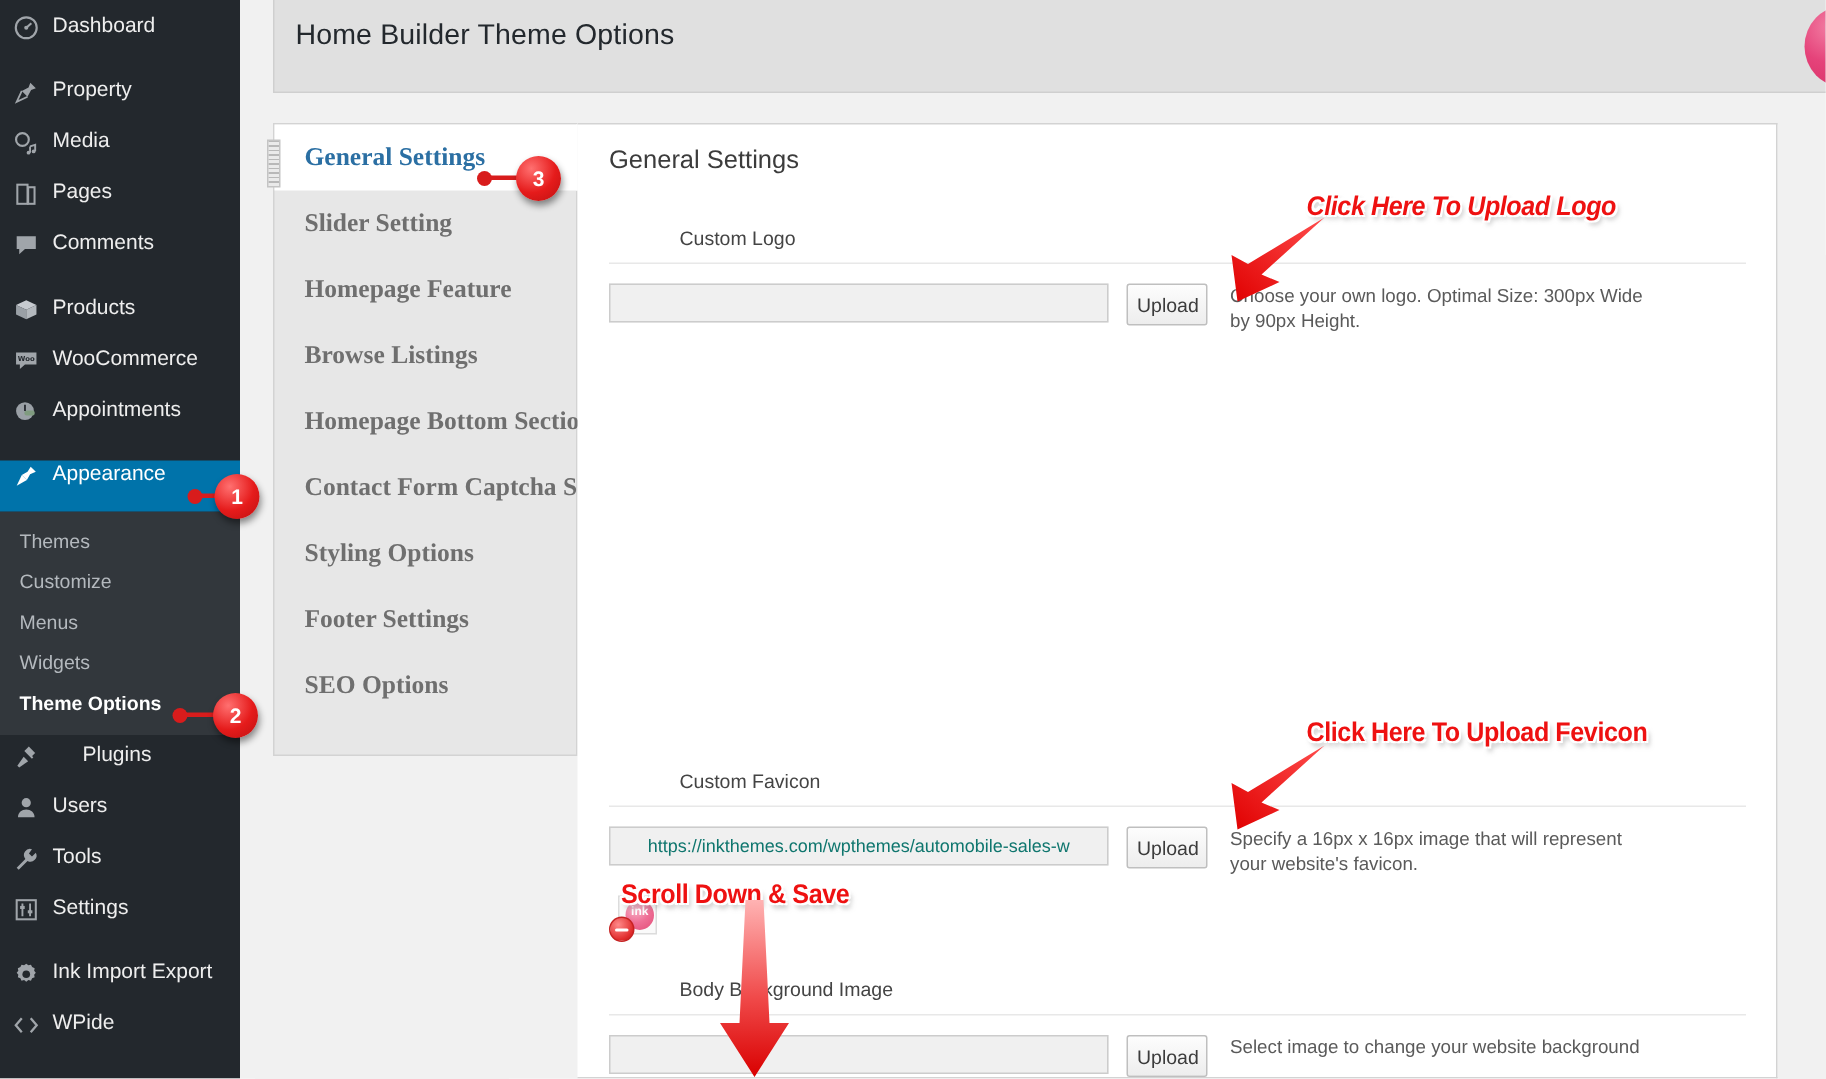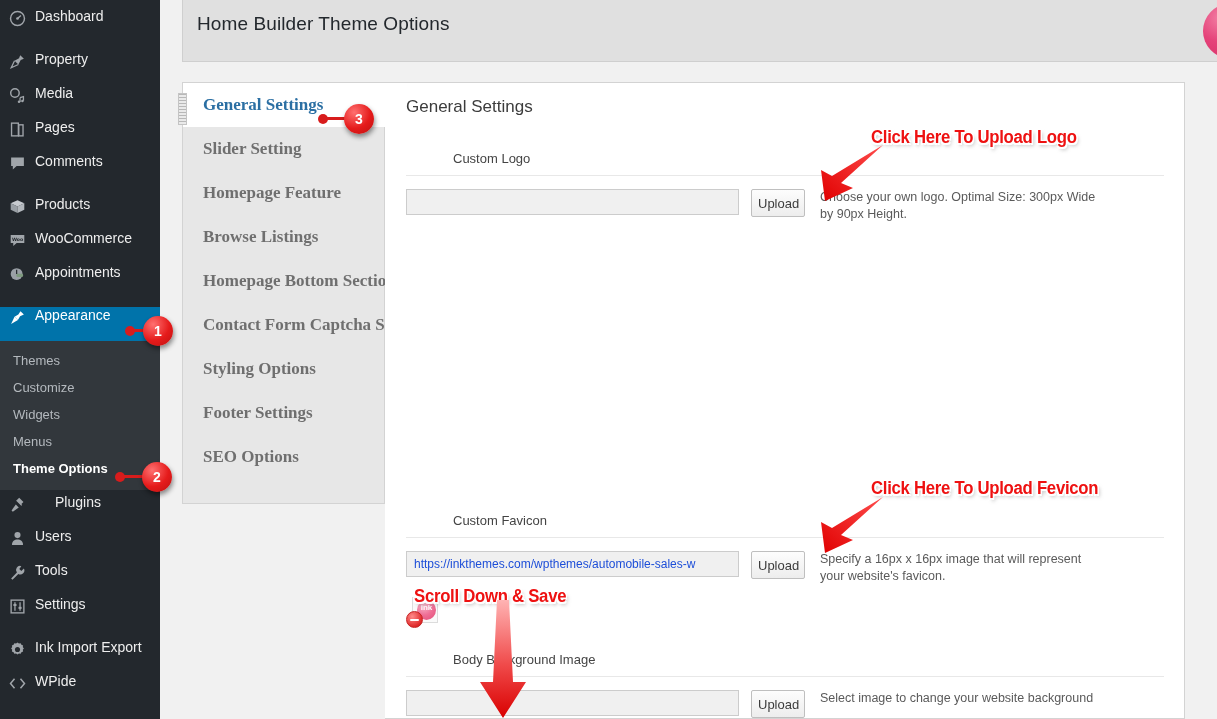--- a/index.html
+++ b/index.html
@@ -144,22 +144,22 @@
   }
   .field-rule {
     position: absolute; left: 21px; top: 24px;
     width: 758px; height: 1px; background: #e8e8e8;
   }
   .field-row { position: absolute; left: 21px; top: 38px; display: flex; align-items: flex-start; }
   .text-input {
     width: 333px; height: 26px;
     background: #f0f0f0; border: 1px solid #cccccc;
     font-family: "Liberation Sans", sans-serif;
-    font-size: 12px; color: #1d4ed8;
-    padding: 0 7px; outline: none;
+    font-size: 12px; color: #0f766e;
+    padding: 0 7px; outline: none; text-align: center;
   }
   .upload-btn {
     margin-left: 12px;
     width: 54px; height: 28px;
     background: linear-gradient(to bottom, #fdfdfd 0%, #ededed 100%);
     border: 1px solid #bfbfbf; border-radius: 2px;
     font-family: "Liberation Sans", sans-serif;
     font-size: 13px; color: #3c3c3c;
     cursor: pointer;
   }
@@ -338,24 +338,24 @@
     </div>
 
     <div class="submenu">
       <div class="submenu-item">
         <span>Themes</span>
       </div>
       <div class="submenu-item">
         <span>Customize</span>
       </div>
       <div class="submenu-item">
+        <span>Menus</span>
+      </div>
+      <div class="submenu-item">
         <span>Widgets</span>
-      </div>
-      <div class="submenu-item">
-        <span>Menus</span>
       </div>
       <div class="submenu-item current">
         <span>Theme Options</span>
       </div>
     </div>
 
     <div class="menu-item" style="margin-top:4px;gap:20px;">
       <span class="mi-icon">
         <svg width="17" height="17" viewBox="0 0 20 20">
             <path d="M12 2 l5 5 -3 3 -5 -5 Z" fill="#a0a5aa"></path>
@@ -512,21 +512,21 @@
   <div class="badge" style="left:143px; top:316px;">1</div>
 
   <div class="badge-dot" style="left:115px; top:472px;"></div>
   <div class="badge-line" style="left:123px; top:475px; width:22px;"></div>
   <div class="badge" style="left:142px; top:462px;">2</div>
 
   <div class="badge-dot" style="left:318px; top:114px;"></div>
   <div class="badge-line" style="left:326px; top:117px; width:20px;"></div>
   <div class="badge" style="left:344px; top:104px;">3</div>
 
-  <div class="anno" style="left:871px; top:127px;">
+  <div class="anno" style="left:871px; top:127px;font-style:italic;">
     <div class="anno-text">Click Here To Upload Logo</div>
   </div>
   <svg class="anno" style="left:795px; top:143px;" width="90" height="70">
     <defs>
       <linearGradient id="ag1" x1="1" y1="0" x2="0" y2="1">
         <stop offset="0%" stop-color="#ff4d4d"></stop>
           <stop offset="100%" stop-color="#e00000"></stop>
       </linearGradient>
     </defs>
     <path d="M88 2 L46 40 L58 45 L30 58 L26 27 L37 33 Z" fill="url(#ag1)"></path>

